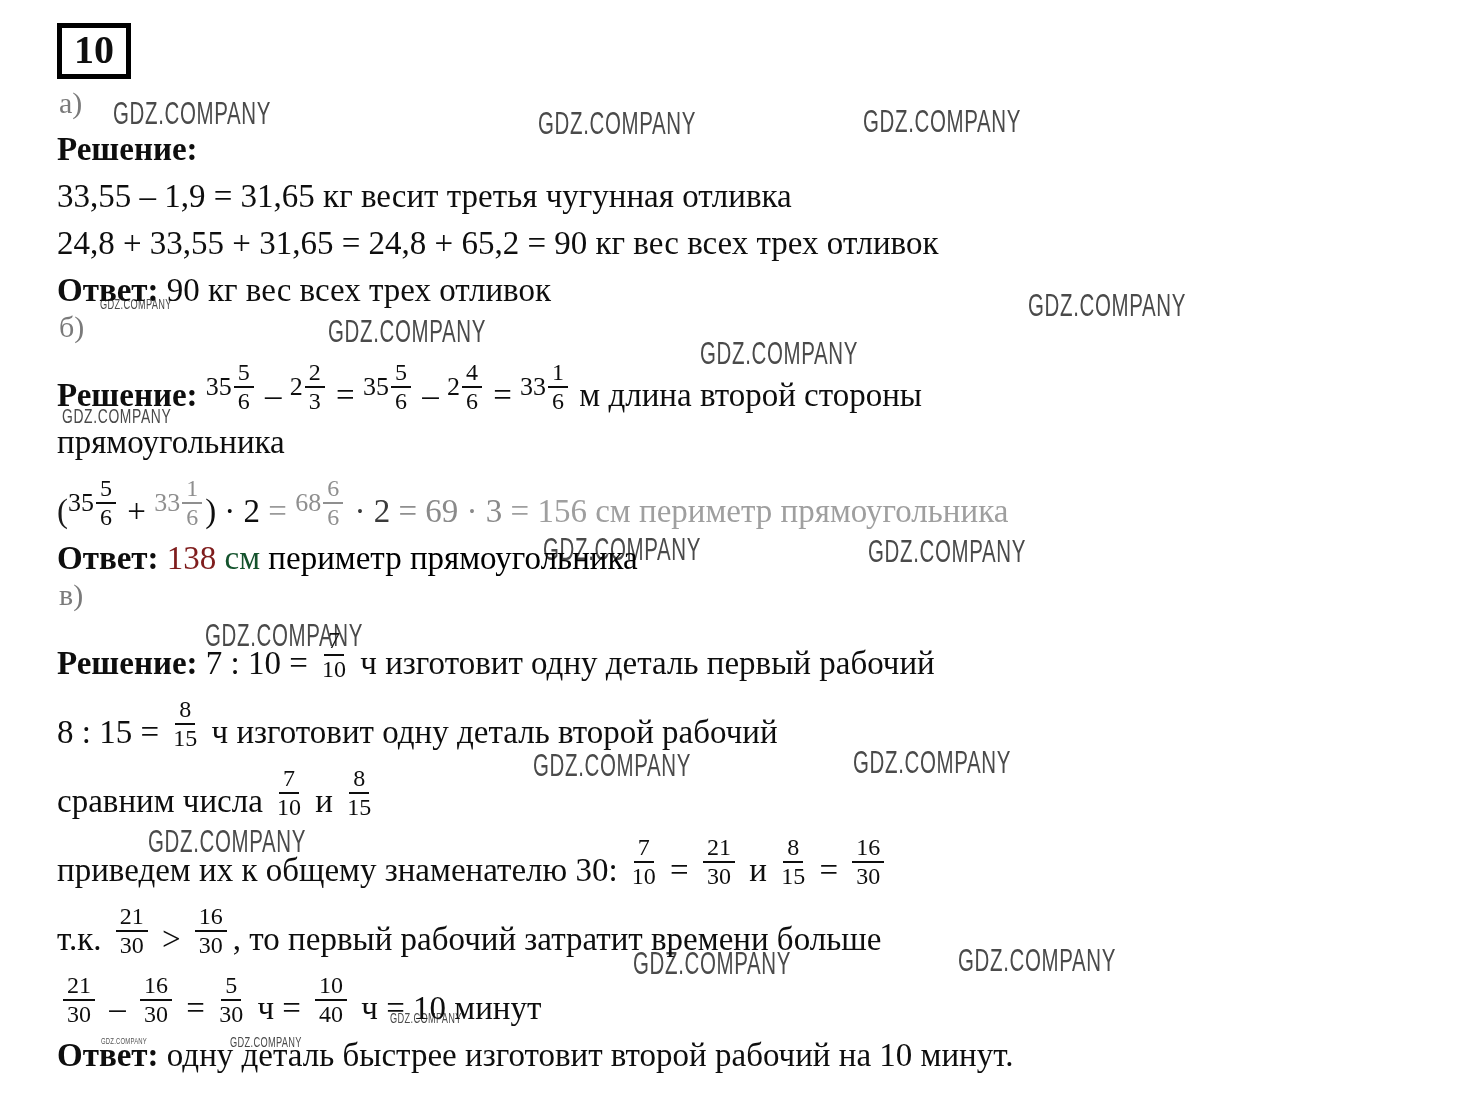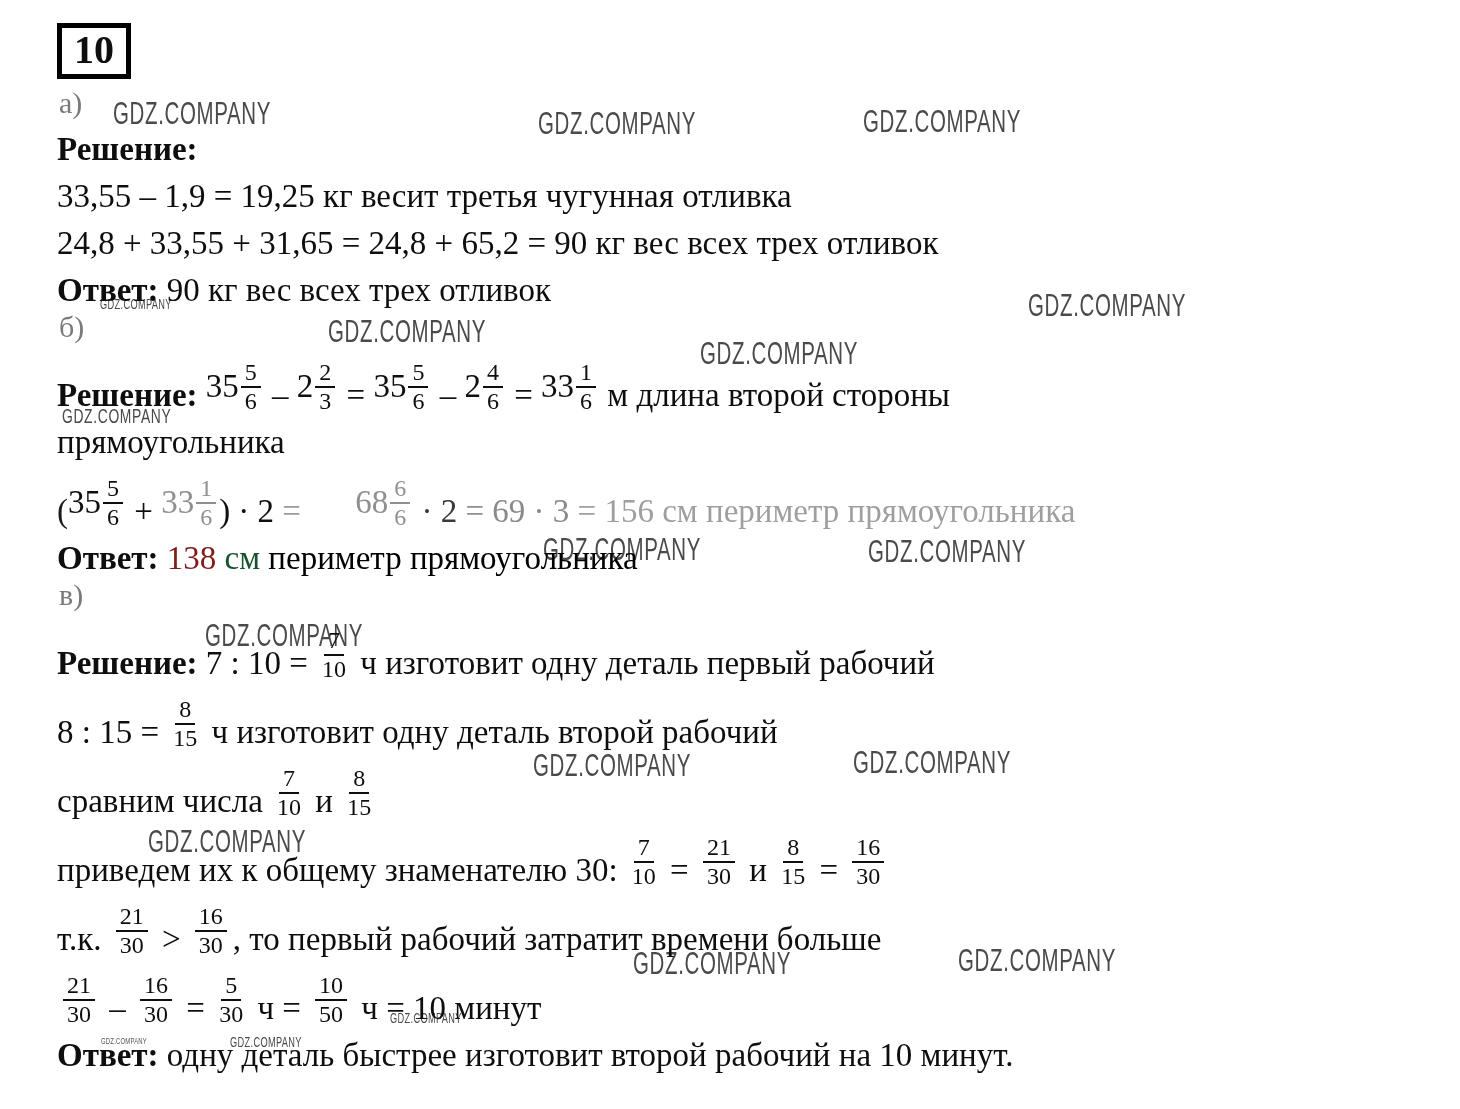--- a/index.html
+++ b/index.html
@@ -31,21 +31,21 @@
   .row.tall { min-height:69px; }
   .t, .b { white-space:pre; }
   .b { font-weight:bold; }
   .frac {
     display:inline-flex; flex-direction:column; align-items:center;
     font-size:24px; line-height:1.05; margin:0 6px;
   }
   .frac .num { border-bottom:2px solid currentColor; padding:0 4px 1px 4px; }
   .frac .den { padding-top:1px; }
   .mixed { display:inline-flex; align-items:center; }
-  .mixed .whole { font-size:33px; }
+  .mixed .whole { font-size:26px; }
   .mixed .frac { margin:0 3px 0 2px; }
 </style>
 </head>
 <body>
 
 <div id="wm-layer">
     <span class="wm md" style="left: 113px; top: 96px;">GDZ.COMPANY</span>
     <span class="wm md" style="left: 538px; top: 106px;">GDZ.COMPANY</span>
     <span class="wm md" style="left: 863px; top: 104px;">GDZ.COMPANY</span>
     <span class="wm md" style="left: 1028px; top: 288px;">GDZ.COMPANY</span>
@@ -69,21 +69,21 @@
 <div id="content">
   <div class="problem-box">
     <span>10</span>
   </div>
   <div>
       <div class="sec-label">а)</div>
       <div class="row">
         <span class="b">Решение: </span>
       </div>
       <div class="row">
-        <span class="t">33,55 – 1,9 = 19,25 кг весит третья чугунная отливка</span>
+        <span class="t">33,55 – 1,9 = 31,65 кг весит третья чугунная отливка</span>
       </div>
       <div class="row">
         <span class="t">24,8 + 33,55 + 31,65 = 24,8 + 65,2 = 90 кг вес всех трех отливок</span>
       </div>
       <div class="row">
         <span class="b">Ответ: </span>
         <span class="t">90 кг вес всех трех отливок</span>
       </div>
       <div class="sec-label">б)</div>
       <div class="row tall">
@@ -144,21 +144,21 @@
         <span class="t"> + </span>
         <span class="mixed" style="color: rgb(143, 143, 143);">
           <span class="whole">33</span>
           <span class="frac">
             <span class="num">1</span>
             <span class="den">6</span>
           </span>
         </span>
         <span class="t">) · 2 </span>
         <span class="t" style="color: rgb(154, 154, 154);">= </span>
-        <span class="mixed" style="color: rgb(143, 143, 143); margin-left: 46px;">
+        <span class="mixed" style="color: rgb(143, 143, 143);">
           <span class="whole">68</span>
           <span class="frac">
             <span class="num">6</span>
             <span class="den">6</span>
           </span>
         </span>
         <span class="t" style="color: rgb(58, 58, 58);"> · 2 </span>
         <span class="t" style="color: rgb(143, 143, 143);">= </span>
         <span class="t" style="color: rgb(138, 138, 138);">69 · 3 </span>
         <span class="t" style="color: rgb(159, 159, 159);">= 156 см периметр прямоугольника</span>
@@ -245,21 +245,21 @@
           <span class="den">30</span>
         </span>
         <span class="t"> = </span>
         <span class="frac">
           <span class="num">5</span>
           <span class="den">30</span>
         </span>
         <span class="t"> ч = </span>
         <span class="frac">
           <span class="num">10</span>
-          <span class="den">50</span>
+          <span class="den">40</span>
         </span>
         <span class="t"> ч = 10 минут</span>
       </div>
       <div class="row">
         <span class="b">Ответ: </span>
         <span class="t">одну деталь быстрее изготовит второй рабочий на 10 минут.</span>
       </div>
     </div>
 </div>
 

